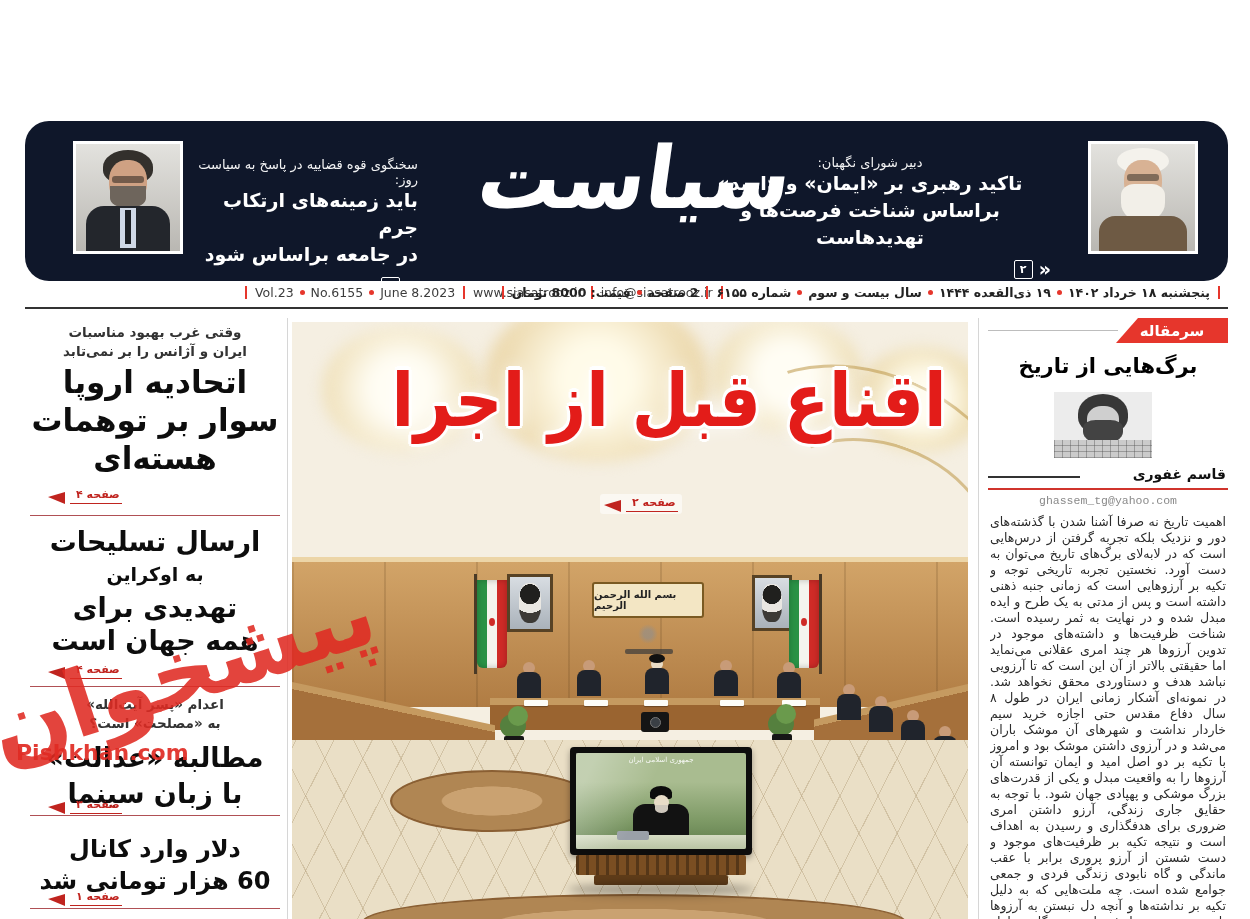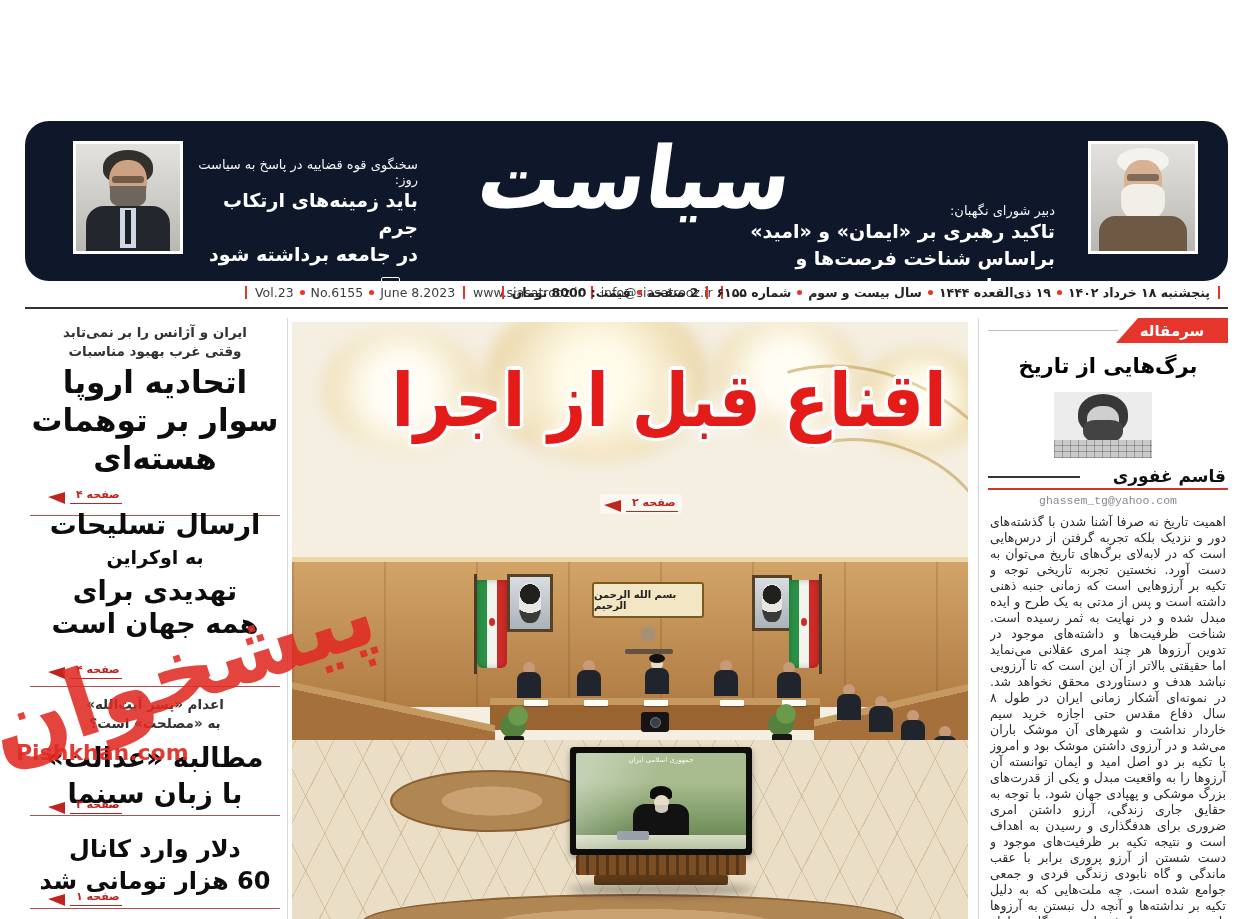--- a/index.html
+++ b/index.html
@@ -29,21 +29,21 @@
 
   .mh-story{position:absolute;color:#fff;}
   .mh-story .kick{font-size:13px;font-weight:400;opacity:.95;}
   .mh-story .tl{font-size:19px;font-weight:700;line-height:27px;}
   .mh-mark{display:flex;align-items:center;gap:6px;margin-top:9px;}
   .msq{width:17px;height:17px;border:1.5px solid #fff;border-radius:2px;color:#fff;
        font-size:11px;font-weight:700;display:flex;align-items:center;justify-content:center;}
   .chev{font-size:19px;font-weight:700;line-height:17px;}
   .mh-story.sleft{left:168px;top:36px;width:225px;text-align:right;direction:rtl;}
   .mh-story.sleft .mh-mark{justify-content:flex-end;padding-left:30px;direction:ltr;}
-  .mh-story.sright{left:660px;top:34px;width:370px;text-align:right;direction:rtl;margin-top:48px;}
+  .mh-story.sright{left:660px;top:34px;width:370px;text-align:center;direction:rtl;}
   .mh-story.sright .mh-mark{direction:ltr;justify-content:flex-end;padding-right:4px;}
 
   .logo{position:absolute;left:382px;top:6px;width:440px;text-align:center;color:#fff;}
   .logo .lg-title{font-size:82px;font-weight:700;line-height:108px;transform:skewX(-8deg) scaleY(1.05);}
   .logo .lg-swash{width:330px;height:5px;background:#fff;border-radius:3px;margin:-12px auto 4px auto;}
   .logo .lg-sub{font-size:22px;font-weight:700;}
 
   
   .infobar{position:absolute;top:285px;left:25px;right:22px;height:18px;font-size:12.5px;}
   .info-en{position:absolute;left:212px;top:0;display:flex;align-items:center;color:#3c3c3c;}
@@ -148,21 +148,21 @@
   .ed-title{position:absolute;top:36px;width:100%;text-align:center;font-size:21px;font-weight:700;color:#000;direction:rtl;}
   .au-photo{position:absolute;left:66px;top:74px;width:98px;height:66px;background:#e9e7e3;overflow:hidden;
             filter:grayscale(1) contrast(1.05);}
   .au-hair{position:absolute;left:24px;top:2px;width:50px;height:40px;border-radius:50% 50% 42% 42%;background:#3d3a36;}
   .au-face{position:absolute;left:33px;top:14px;width:32px;height:28px;border-radius:45%;background:#d6cabb;}
   .au-beard{position:absolute;left:29px;top:28px;width:40px;height:24px;border-radius:32% 32% 50% 50%;background:#4c453f;}
   .au-shirt{position:absolute;left:0;top:48px;width:98px;height:18px;background:#cfc7b8;
       background-image:repeating-linear-gradient(90deg,rgba(80,80,80,.4) 0 1px,transparent 1px 8px),
                        repeating-linear-gradient(0deg,rgba(80,80,80,.4) 0 1px,transparent 1px 6px);}
   .au-line{position:absolute;left:0;top:158px;width:92px;height:1.5px;background:#333;}
-  .au-name{position:absolute;right:2px;top:148px;font-size:17px;font-weight:700;color:#111;direction:rtl;}
+  .au-name{position:absolute;right:2px;top:148px;font-size:14px;font-weight:700;color:#111;direction:rtl;}
   .au-redline{position:absolute;left:0;top:170px;width:100%;height:1.5px;background:#d0342c;}
   .au-mail{position:absolute;top:176px;width:100%;text-align:center;font-size:11.5px;color:#8a8a8a;font-family:Liberation Mono, monospace;}
   .ed-body{position:absolute;left:2px;right:2px;top:196px;height:405px;overflow:hidden;direction:rtl;
            text-align:justify;font-size:12.5px;line-height:16px;color:#2b2b2b;}
   .ed-body p{margin:0;}
 </style>
 </head>
 <body>
 
 <div class="page">
@@ -177,21 +177,21 @@
         <div class="fg-beard"></div>
           <div class="fg-suit"></div>
           <div class="fg-shirt"></div>
           <div class="fg-tie"></div>
       </div>
     </div>
 
     <div class="mh-story sleft">
       <div class="kick">سخنگوی قوه قضاییه در پاسخ به سیاست روز:</div>
       <div class="tl">باید زمینه‌های ارتکاب جرم</div>
-      <div class="tl">در جامعه برداشته شود</div>
+      <div class="tl">در جامعه براساس شود</div>
       <div class="mh-mark">
         <span class="msq">۲</span>
         <span class="chev">«</span>
       </div>
     </div>
 
     <div class="logo">
       <div class="lg-title">سیاست روز</div>
       <div class="lg-swash"></div>
       <div class="lg-sub">روزنامه صبح ایران</div>
@@ -249,35 +249,35 @@
     </div>
   </div>
 
   <div class="rule"></div>
   <div class="vdiv" style="left:287px;"></div>
   <div class="vdiv" style="left:978px;"></div>
 
   <div class="leftcol">
 
     <div class="lc" style="top:5px;">
+      <div class="kick">وقتی غرب بهبود مناسبات</div>
       <div class="kick">ایران و آژانس را بر نمی‌تابد</div>
-      <div class="kick">وقتی غرب بهبود مناسبات</div>
     </div>
     <div class="lc" style="top:45px;">
       <div class="hl" style="font-size:31px;line-height:38px;">اتحادیه اروپا</div>
       <div class="hl" style="font-size:31px;line-height:38px;">سوار بر توهمات</div>
       <div class="hl" style="font-size:31px;line-height:38px;">هسته‌ای</div>
     </div>
     <div class="pmark" style="left:18px;top:170px;">
       <span class="pm-arrow"></span>
       <span class="pm-text">صفحه ۴</span>
     </div>
     <div class="ldiv" style="top:197px;"></div>
 
-    <div class="lc" style="top:190px;">
+    <div class="lc" style="top:207px;">
       <div class="hl" style="font-size:27px;line-height:33px;">ارسال تسلیحات</div>
       <div class="hl" style="font-size:19px;line-height:33px;">به اوکراین</div>
       <div class="hl" style="font-size:27px;line-height:33px;">تهدیدی برای</div>
       <div class="hl" style="font-size:27px;line-height:33px;">همه جهان است</div>
     </div>
     <div class="pmark" style="left:18px;top:345px;">
       <span class="pm-arrow"></span>
       <span class="pm-text">صفحه ۴</span>
     </div>
     <div class="ldiv" style="top:368px;"></div>

